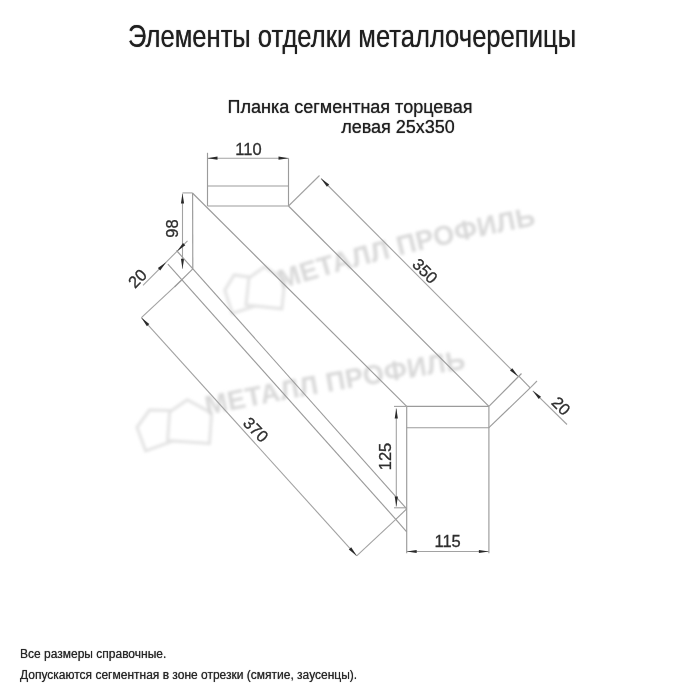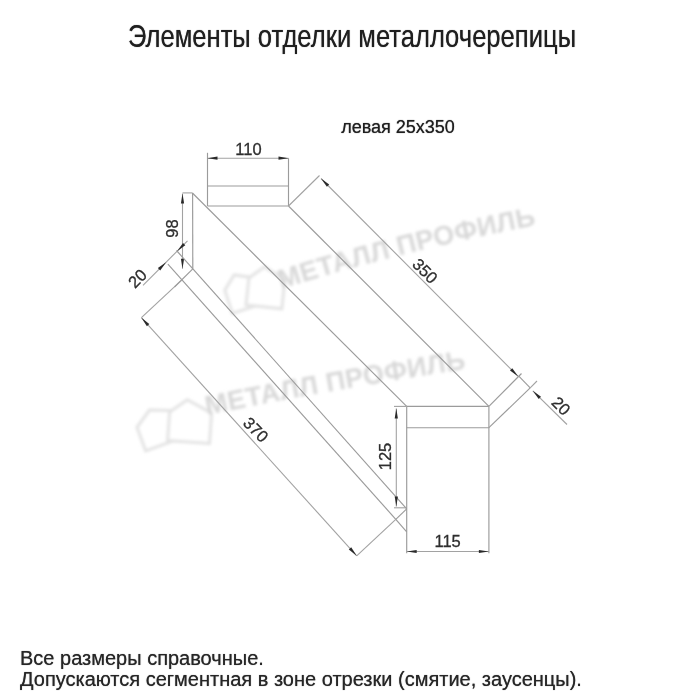--- a/index.html
+++ b/index.html
@@ -2,28 +2,29 @@
 <html><head>
 <meta charset="utf-8">
 <style>
   html,body { margin:0; padding:0; background:#ffffff; }
   #page { position:relative; width:636px; height:700px; background:#ffffff; filter:blur(0.5px);
           font-family:"Liberation Sans", sans-serif; overflow:hidden; }
   .ttl { position:absolute; left:0; width:700px; text-align:center; color:#1f1f1f; line-height:1; text-shadow:0 0 0.9px rgba(35,35,35,0.9); }
   svg .ln  { stroke:#9b9b9b; stroke-width:1.15; fill:none; }
   svg .ext { stroke:#a2a2a2; stroke-width:1.1; fill:none; }
   svg .dt  { font-family:"Liberation Sans", sans-serif; font-size:16.5px; fill:#2e2e2e; stroke:#2e2e2e; stroke-width:0.3px; }
-  .bt { position:absolute; left:20px; color:#262626; font-size:20px; line-height:1; text-shadow:0 0 0.8px rgba(40,40,40,0.85);text-align:center; }
+  .bt { position:absolute; left:20px; color:#262626; font-size:12px; line-height:1; text-shadow:0 0 0.8px rgba(40,40,40,0.85);text-align:center; }
 </style>
 </head>
 <body>
 <div id="page">
 
   <div class="ttl" style="top:19.5px; left:1.5px; font-size:32px; transform:scaleX(0.80);">Элементы отделки металлочерепицы</div>
 
+  <div class="ttl" style="top:98.2px; font-size:18px;">Планка сегментная торцевая</div>
 
   <div class="ttl" style="top:117.7px; font-size:18px;padding-left:48px;">левая 25х350</div>
 
   <svg width="700" height="700" viewBox="0 0 700 700" style="position:absolute;left:0;top:0;">
 
 <g>
         <defs>
           <filter id="wmb" x="-30%" y="-30%" width="160%" height="160%">
             <feGaussianBlur stdDeviation="1.5"></feGaussianBlur>
           </filter>

